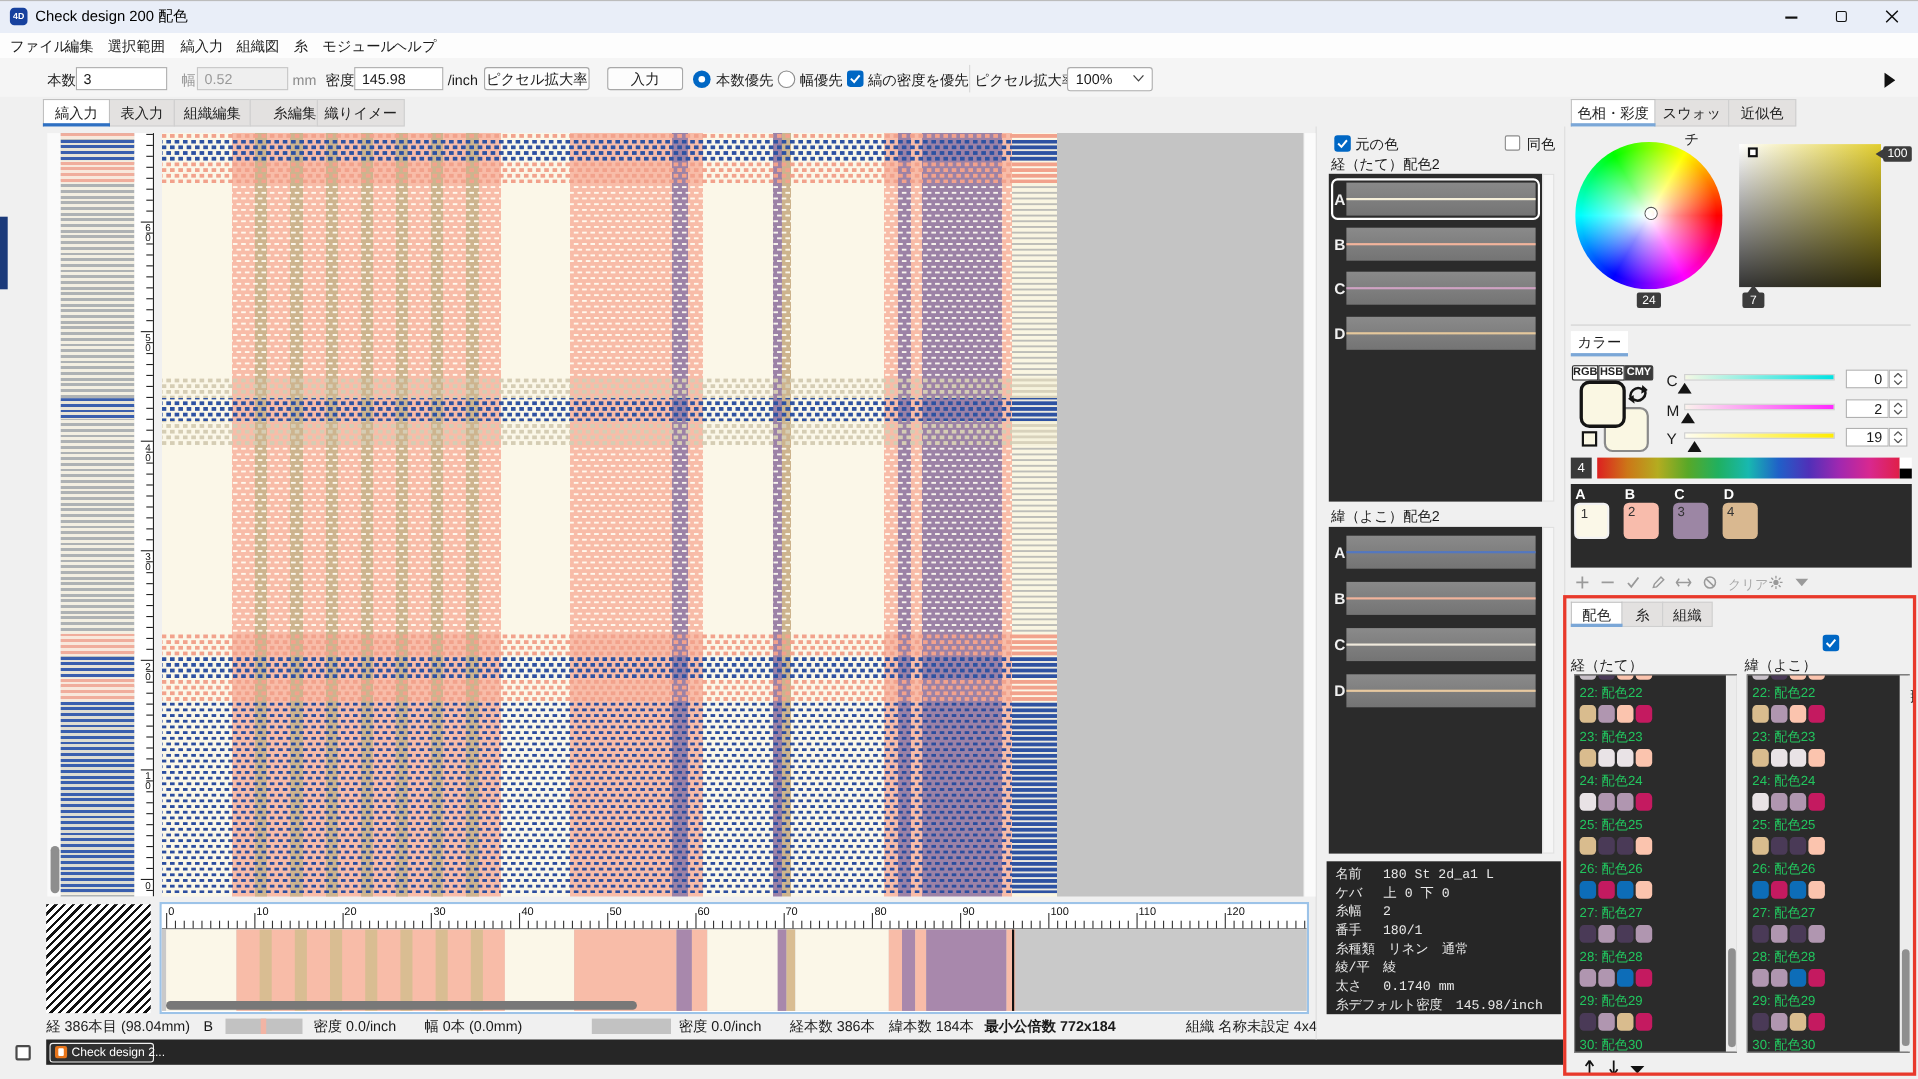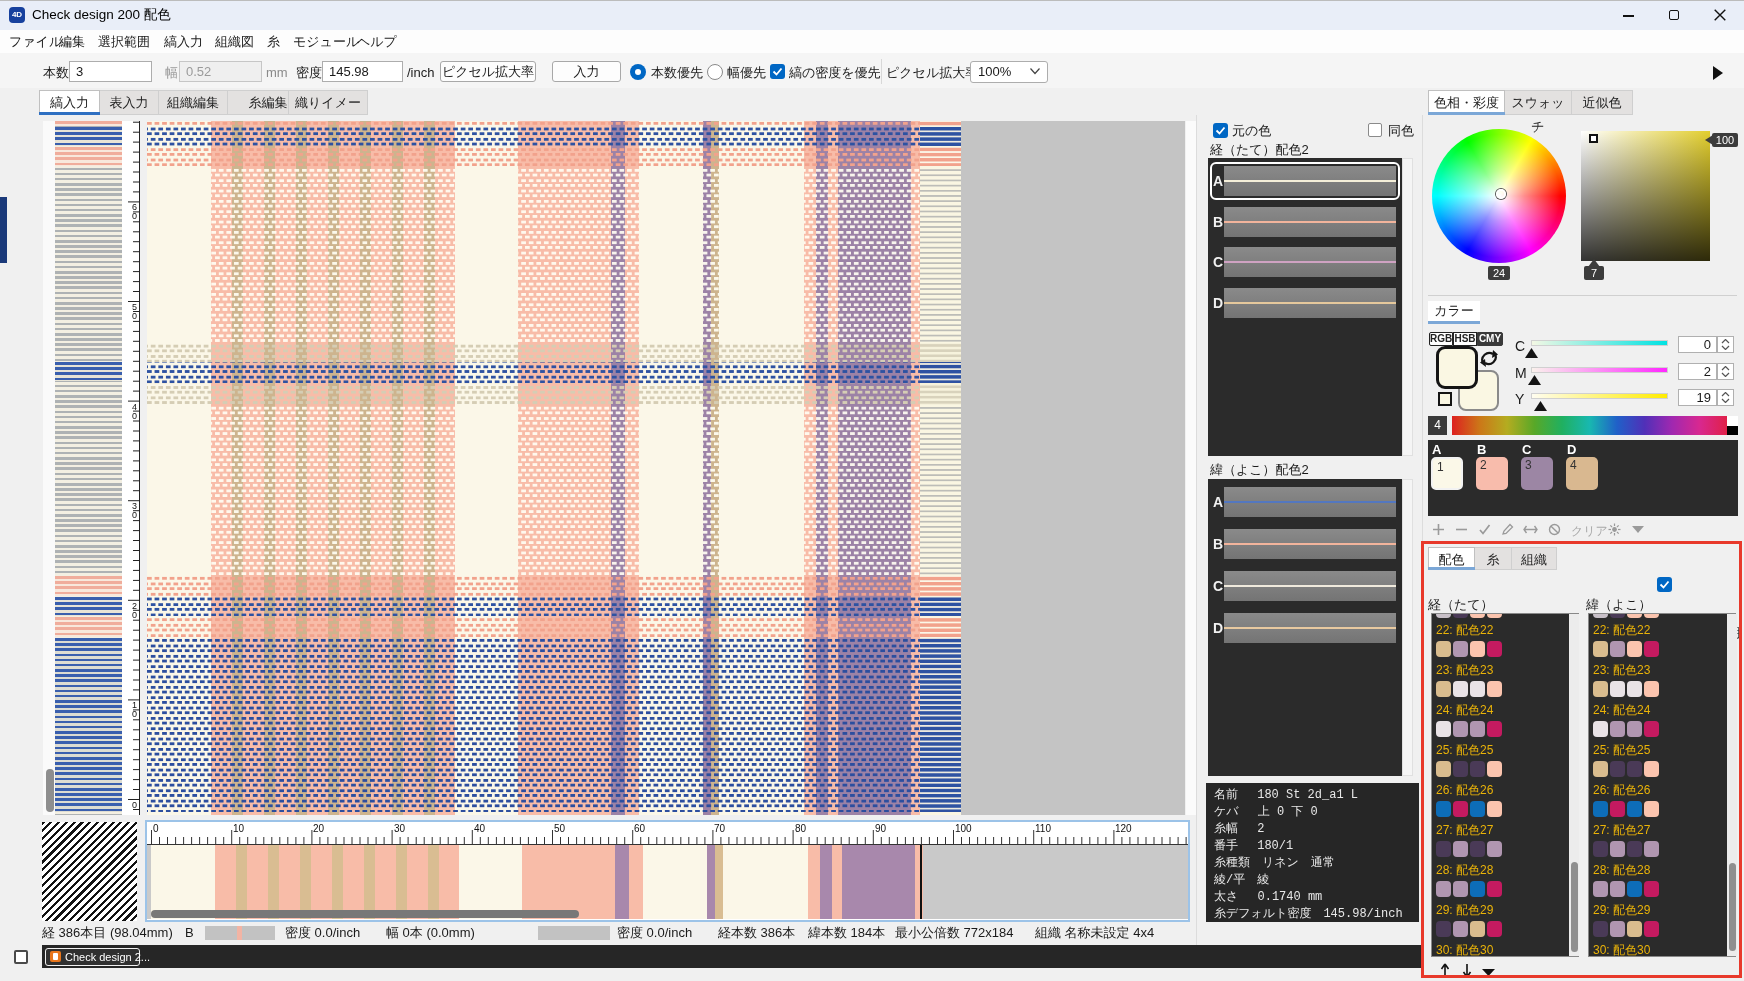--- a/index.html
+++ b/index.html
@@ -10,21 +10,21 @@
 .tb-input { position:absolute; height:21px; background:#fff; border:1px solid #adadad; font-size:13px; line-height:19px; padding-left:6px; }
 .btn { position:absolute; overflow:hidden; height:21px; background:#fdfdfd; border:1px solid #a8a8a8; border-radius:3px; font-size:13px; text-align:center; line-height:19px; }
 .tab { position:absolute; top:90px; height:25px; background:#e3e1e0; border:1px solid #cfcfcf; text-align:center; font-size:13px; line-height:24px; color:#222; }
 .tab.act { border-bottom:none; }
 .tab.act { background:#fff; }
 .chk { position:absolute; width:15px; height:15px; background:#0067c4; border-radius:3px; }
 .chk svg { position:absolute; left:1px; top:1px; }
 .dark { background:#2b2b2b; position:absolute; }
 .rowlbl { position:absolute; left:5px; color:#f0f0f0; font-size:14px; font-weight:bold; }
 .sw { position:absolute; width:15px; height:16px; border-radius:4px; }
-.itemlbl { position:absolute; color:#eab308; font-size:12px; white-space:nowrap; }
+.itemlbl { position:absolute; color:#22c55e; font-size:12px; white-space:nowrap; }
 .icon { position:absolute; color:#a0a0a0; font-size:15px; }
 </style>
 </head>
 <body>
 
 <div class="abs" style="left:0;top:0;width:1744px;height:30px;background:#e9eef8;border-top:1px solid #bcbcbc;"></div>
 <div class="abs" style="left:9px;top:7px;width:16px;height:16px;border-radius:4px;background:#17419e;color:#fff;font-size:8px;font-weight:bold;text-align:center;line-height:16px;">4D</div>
 <div class="lbl" style="left:32px;top:8px;font-size:13.5px;color:#000;">Check design 200 配色</div>
 <div class="abs" style="left:1623px;top:15px;width:11px;height:1.5px;background:#111;"></div>
 <div class="abs" style="left:1669px;top:10px;width:10px;height:10px;border:1.4px solid #111;border-radius:2px;"></div>
@@ -467,22 +467,22 @@
   </div>
 <div class="abs" style="left:151px;top:910px;width:428px;height:8px;background:#787878;border-radius:4px;"></div>
 <div class="abs" style="left:0;top:922px;width:1744px;height:23px;background:#f0f0f0;"></div>
 <div class="lbl" style="left:42px;top:926px;">経 386本目 (98.04mm)</div>
 <div class="lbl" style="left:185px;top:926px;">B</div>
 <div class="lbl" style="left:285px;top:926px;">密度 0.0/inch</div>
 <div class="lbl" style="left:386px;top:926px;">幅 0本 (0.0mm)</div>
 <div class="lbl" style="left:617px;top:926px;">密度 0.0/inch</div>
 <div class="lbl" style="left:718px;top:926px;">経本数 386本</div>
 <div class="lbl" style="left:808px;top:926px;">緯本数 184本</div>
-<div class="lbl" style="left:895px;top:926px;">最小公倍数 772x184</div>
-<div class="lbl" style="left:1035px;top:926px;">組織 名称未設定 4x4</div>
+<div class="lbl" style="left:895px;top:926px;font-weight:bold;">最小公倍数 772x184</div>
+<div class="lbl" style="left:1078px;top:926px;">組織 名称未設定 4x4</div>
 <div class="abs" style="left:205px;top:926px;width:70px;height:14px;background:#c2c2c2;"></div>
 <div class="abs" style="left:237px;top:926px;width:5px;height:14px;background:#f2b4a4;"></div>
 <div class="abs" style="left:538px;top:926px;width:72px;height:14px;background:#c2c2c2;"></div>
 <div class="abs" style="left:42px;top:945px;width:1379px;height:23px;background:#262626;"></div>
 <div class="abs" style="left:14px;top:950px;width:14px;height:14px;background:#fff;border:2px solid #4a4a4a;border-radius:2px;"></div>
 <div class="abs" style="left:45px;top:947.5px;width:95px;height:18px;background:#303030;border:1.5px solid #f0f0f0;border-radius:3px;"></div>
 <div class="abs" style="left:50px;top:951px;width:11px;height:11px;background:#e8761c;border-radius:2px;"></div>
 <div class="abs" style="left:53px;top:953px;width:5px;height:7px;background:#fff;border-radius:1px;"></div>
 <div class="lbl" style="left:65px;top:950px;font-size:11px;color:#fff;">Check design 2...</div>
 <div class="abs" style="left:1196px;top:115px;width:1px;height:830px;background:#dcdcdc;"></div>

